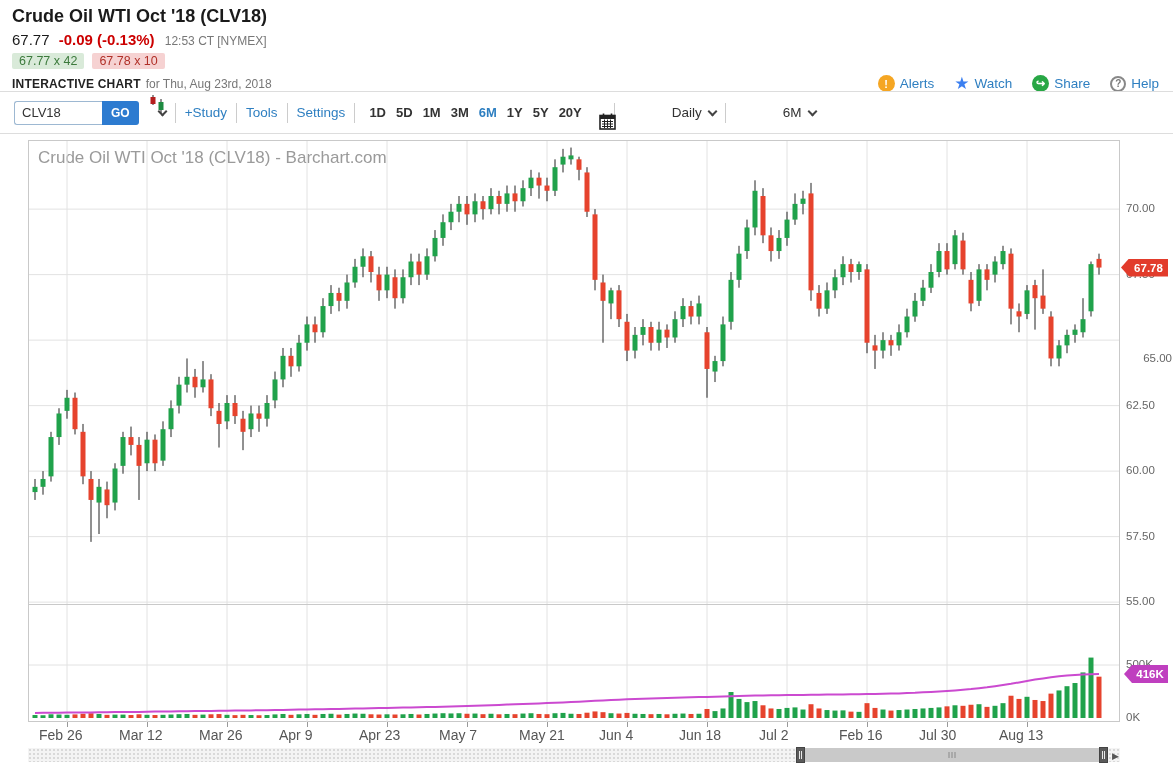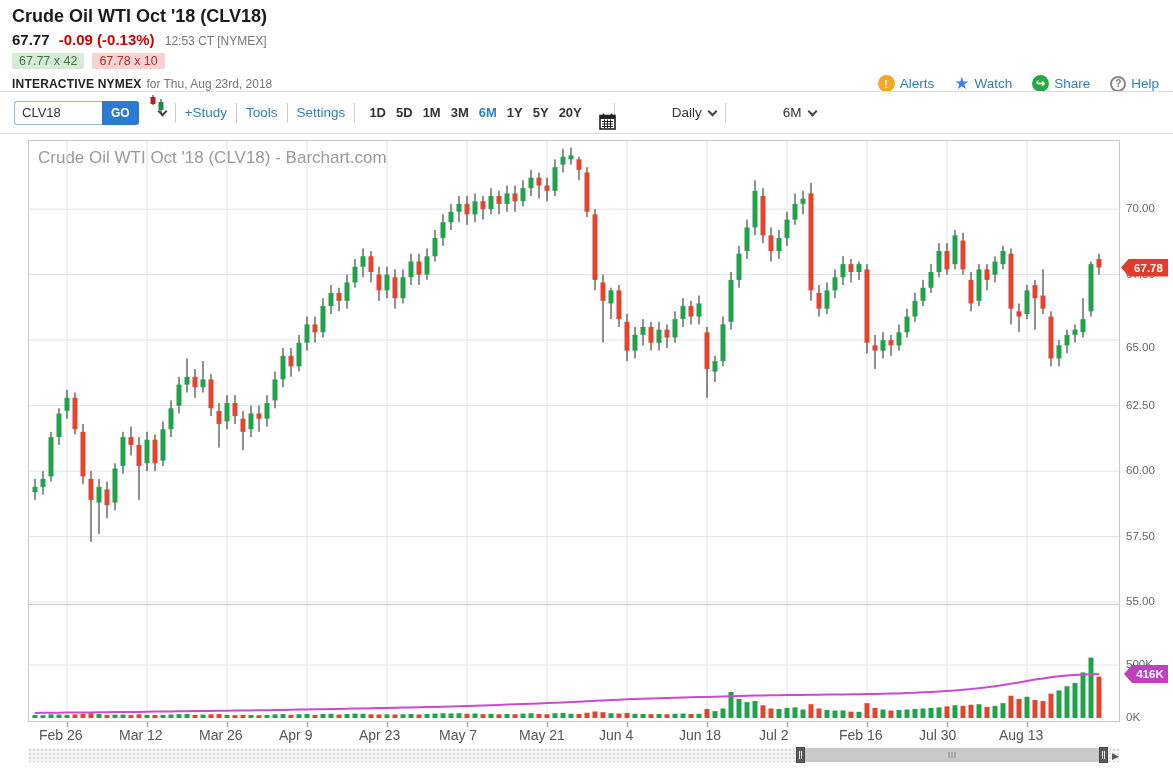--- a/index.html
+++ b/index.html
@@ -5,21 +5,21 @@
   * { margin:0; padding:0; box-sizing:border-box; }
   html,body { width:1173px; height:776px; background:#fff; overflow:hidden;
               font-family:"Liberation Sans", sans-serif; }
   .abs { position:absolute; }
   #page { position:relative; width:1173px; height:776px; background:#fff; }
 
   
   #hdr { position:absolute; left:12px; top:6px; right:0; }
   .sym-title { font-size:18px; font-weight:bold; color:#1a1a1a; }
   .quote-line { margin-top:4px; font-size:15px; }
-  .last { font-weight:bold; color:#1a1a1a; }
+  .last { font-weight:normal; color:#1a1a1a; }
   .chg  { font-weight:bold; color:#cc0000; margin-left:5px; }
   .qtime { font-size:12px; color:#777; margin-left:6px; }
   .badge-row { margin-top:5px; display:flex; gap:8px; }
   .badge { font-size:12.5px; padding:1px 7px; border-radius:2px; }
   .badge.bid { background:#d9ead9; color:#3c7a3c; }
   .badge.ask { background:#f6d2d2; color:#b03028; }
   .ic-row { margin-top:6px; display:flex; align-items:center; padding-right:14px; }
   .ic-label { font-size:12px; font-weight:bold; color:#222; letter-spacing:.2px; }
   .ic-date { font-size:12px; color:#777; margin-left:5px; }
   .hdr-links { margin-left:auto; display:flex; align-items:center; gap:20px; }
@@ -92,21 +92,21 @@
     <div class="quote-line">
       <span class="last">67.77</span>
       <span class="chg">-0.09 (-0.13%)</span>
       <span class="qtime">12:53 CT [NYMEX]</span>
     </div>
     <div class="badge-row">
       <span class="badge bid">67.77 x 42</span>
       <span class="badge ask">67.78 x 10</span>
     </div>
     <div class="ic-row">
-      <span class="ic-label">INTERACTIVE NYMEX</span>
+      <span class="ic-label">INTERACTIVE CHART</span>
       <span class="ic-date">for Thu, Aug 23rd, 2018</span>
       <div class="hdr-links">
         <span class="hlink">
           <span class="circ alert-c">!</span>
           <span>Alerts</span>
         </span>
         <span class="hlink">
           <span class="star">★</span>
           <span>Watch</span>
         </span>
@@ -623,21 +623,21 @@
       <rect x="1035.5" y="81.2" width="5" height="31.799999999999997" fill="#20a24b"></rect>
       <rect x="1043.5" y="78.02000000000001" width="5" height="34.97999999999999" fill="#20a24b"></rect>
       <rect x="1051.5" y="67.42" width="5" height="45.58" fill="#20a24b"></rect>
       <rect x="1059.5" y="52.58" width="5" height="60.42" fill="#20a24b"></rect>
       <rect x="1067.5" y="71.66" width="5" height="41.34" fill="#e6432d"></rect>
       <polyline points="6,107.9 14,107.8 22,107.7 30,107.7 38,107.6 46,107.5 54,107.5 62,107.4 70,107.3 78,107.2 86,107.1 94,107.0 102,107.0 110,106.9 118,106.7 126,106.6 134,106.5 142,106.4 150,106.3 158,106.2 166,106.1 174,106.0 182,105.9 190,105.8 198,105.7 206,105.6 214,105.5 222,105.4 230,105.3 238,105.2 246,105.0 254,104.9 262,104.7 270,104.6 278,104.5 286,104.3 294,104.2 302,104.0 310,103.9 318,103.7 326,103.6 334,103.5 342,103.2 350,103.1 358,102.9 366,102.8 374,102.6 382,102.5 390,102.3 398,102.1 406,101.9 414,101.7 422,101.4 430,101.2 438,101.0 446,100.8 454,100.5 462,100.3 470,100.0 478,99.6 486,99.3 494,99.0 502,98.7 510,98.4 518,98.1 526,97.7 534,97.4 542,97.1 550,96.7 558,96.3 566,95.8 574,95.4 582,95.0 590,94.7 598,94.3 606,94.0 614,93.8 622,93.5 630,93.3 638,93.0 646,92.8 654,92.5 662,92.3 670,92.1 678,91.9 686,91.7 694,91.5 702,91.3 710,91.1 718,90.8 726,90.6 734,90.5 742,90.3 750,90.2 758,90.1 766,90.0 774,89.9 782,89.8 790,89.7 798,89.6 806,89.5 814,89.4 822,89.3 830,89.2 838,89.0 846,88.9 854,88.8 862,88.6 870,88.4 878,88.1 886,87.8 894,87.3 902,86.9 910,86.5 918,86.0 926,85.4 934,84.8 942,84.1 950,83.2 958,82.3 966,81.2 974,80.0 982,78.8 990,77.4 998,75.9 1006,74.6 1014,73.4 1022,72.2 1030,71.3 1038,70.6 1046,70.0 1054,69.5 1062,69.2 1070,68.9" fill="none" stroke="#cb4ad0" stroke-width="2"></polyline>
     </svg>
   <div id="axis-labels">
       <div class="yt abs" style="top: 202.12px;">70.00</div>
       <div class="yt abs" style="top: 267.62px;">67.50</div>
-      <div class="yt abs" style="top: 341px;">65.00</div>
+      <div class="yt abs" style="top: 352px; text-align: right;">65.00</div>
       <div class="yt abs" style="top: 398.62px;">62.50</div>
       <div class="yt abs" style="top: 464.12px;">60.00</div>
       <div class="yt abs" style="top: 529.62px;">57.50</div>
       <div class="yt abs" style="top: 595.12px;">55.00</div>
       <div class="yt abs" style="top: 658px;">500K</div>
       <div class="yt abs" style="top: 711px;">0K</div>
       <div class="tickmark" style="left: 67px;"></div>
       <div class="xt abs" style="left: 39px;">Feb 26</div>
       <div class="tickmark" style="left: 147px;"></div>
       <div class="xt abs" style="left: 119px;">Mar 12</div>

